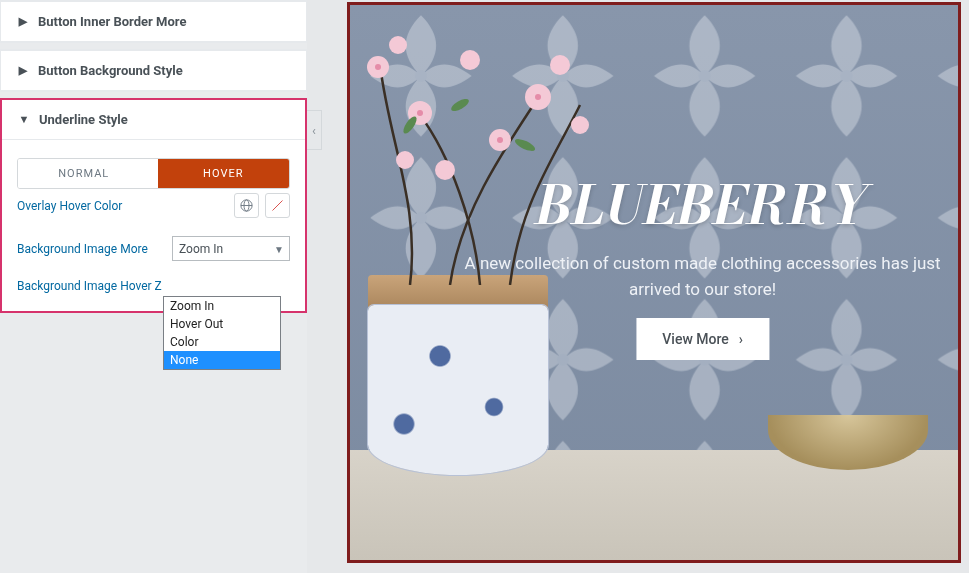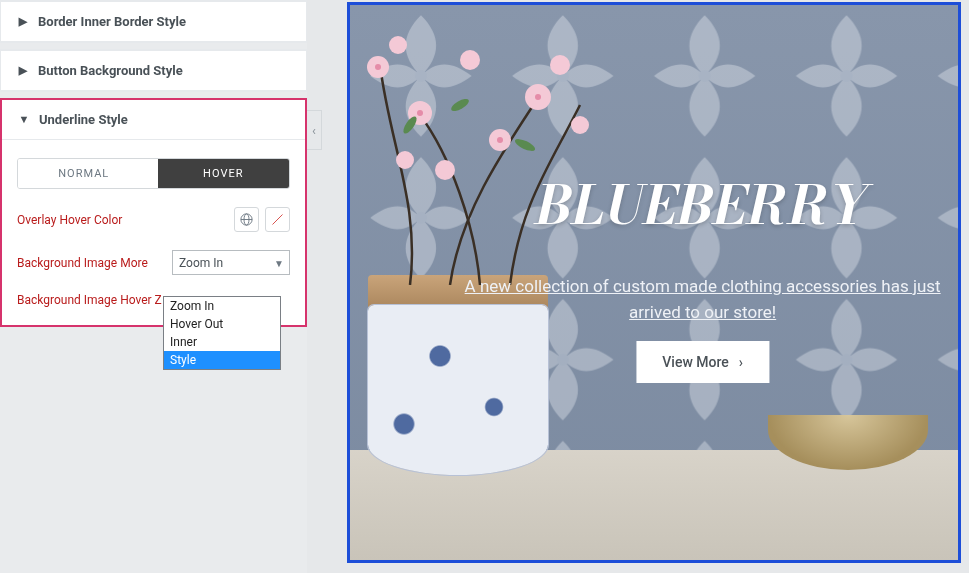--- a/index.html
+++ b/index.html
@@ -5,58 +5,58 @@
   * { box-sizing: border-box; margin: 0; padding: 0; }
   html, body { width: 969px; height: 573px; font-family: -apple-system, "Segoe UI", Roboto, Arial, sans-serif; font-size: 13px; color: #495157; background:#e6e8ea; overflow:hidden; }
   .app { display:flex; width:100%; height:100%; }
   .sidebar { width:307px; background:#e9ebed; position:relative; }
   .panel { background:#ffffff; border:1px solid #e6e9ec; }
   .acc { display:flex; align-items:center; padding:12px 15px; font-weight:700; font-size:13px; color:#495157; cursor:pointer; background:#fff; border-top:1px solid #e6e9ec; border-bottom:1px solid #e6e9ec; }
   .acc .caret { width:14px; display:inline-flex; justify-content:center; margin-right:8px; color:#495157; font-size:11px;}
   .spaced { margin-top:6px; }
   .panel-body { padding:18px 15px 18px 15px; background:#fff; position:relative; }
   .highlight-wrap { border:2px solid #d6336c; }
-  .tabbar { display:flex; border:1px solid #d4d8db; border-radius:3px; overflow:hidden; margin-bottom:18px;gap:8px;}
+  .tabbar { display:flex; border:1px solid #d4d8db; border-radius:3px; overflow:hidden; margin-bottom:4px;gap:8px;}
   .tabbar .tab { flex:1; text-align:center; padding:8px 0; font-size:11px; letter-spacing:1px; text-transform:uppercase; color:#6d7882; background:#fff; cursor:pointer;}
-  .tabbar .tab.active { background:#404040; color:#ffffff; }
+  .tabbar .tab.active { background:#c2410c; color:#ffffff; }
   .row { display:flex; align-items:center; justify-content:space-between; margin-bottom:18px; }
-  .row .label { font-size:12px; color:#b91c1c; }
+  .row .label { font-size:12px; color:#0369a1; }
   .color-ctl { display:flex; gap:6px; }
   .color-ctl .sq { width:25px; height:25px; border:1px solid #d4d8db; border-radius:3px; display:flex; align-items:center; justify-content:center; background:#fff; color:#6d7882; cursor:pointer;}
   .sq svg { width:15px; height:15px; }
   .sel { width:118px; height:25px; border:1px solid #b7bcc0; background:#fff; padding:0 20px 0 6px; font-size:12px; color:#495157; position:relative; cursor:pointer; display:flex; align-items:center;}
   .sel .arrow { position:absolute; right:5px; top:50%; transform:translateY(-50%); color:#6d7882; font-size:10px;}
   .dropdown { position:absolute; left:161px; top:156px; width:118px; background:#fff; border:1px solid #7a7f85; z-index:5; }
   .dropdown .opt { padding:2px 6px; font-size:12px; color:#222; cursor:pointer; }
   .dropdown .opt.selected { background:#1e90ff; color:#fff; }
   .collapse-tab { position:absolute; left:307px; top:110px; width:15px; height:40px; background:#e6e8ea; border:1px solid #d4d8db; display:flex; align-items:center; justify-content:center; cursor:pointer; border-left:none; color:#8a9299; z-index:2;}
   .preview { flex:1; margin-left:40px; position:relative; }
-  .preview-frame { position:absolute; top:2px; left:0; right:8px; bottom:10px; border:3px solid #1d4ed8; background:#ef4444; overflow:hidden;padding-left:8px;}
+  .preview-frame { position:absolute; top:2px; left:0; right:8px; bottom:10px; border:3px solid #7f1d1d; background:#ef4444; overflow:hidden;padding-left:8px;}
   .wall { position:absolute; inset:0; background:linear-gradient(#8896ab,#7b8aa0); }
   .floral { position:absolute; inset:0; opacity:.38; }
   .tabletop { position:absolute; left:0; right:0; bottom:0; height:110px; background:linear-gradient(#d8d3c9,#c9c4b9);}
   .vase { position:absolute; left:18px; bottom:85px; width:180px; height:170px; border-radius:6px 6px 50% 50% / 6px 6px 18% 18%; background:radial-gradient(circle at 40% 30%, #4f6aa0 0 6%, transparent 7%), radial-gradient(circle at 70% 60%, #4f6aa0 0 5%, transparent 6%), radial-gradient(circle at 20% 70%, #4f6aa0 0 5%, transparent 6%), #e9edf4; outline:1px solid #b7c1d6;}
   .vase-band { position:absolute; left:18px; bottom:250px; width:180px; height:35px; background:linear-gradient(#c9a47a,#a9855c); border-radius:4px;}
   .branches { position:absolute; left:0; top:0; width:260px; height:280px; pointer-events:none;}
   .bowl { position:absolute; right:30px; bottom:90px; width:160px; height:55px; background:radial-gradient(ellipse at 50% 0%, #d7c69b, #a68f5c 70%); border-radius:0 0 80px 80px / 0 0 40px 40px;}
   .hero-text { position:absolute; top:160px; left:50%; transform:translateX(-40%); text-align:center; color:#fff; width:80%;}
   .hero-title { font-family:"Bodoni Moda", "Times New Roman", serif; font-style:italic; font-weight:700; font-size:52px; letter-spacing:1px; text-shadow:0 2px 4px rgba(0,0,0,.2);}
-  .hero-sub { margin-top:29px; font-size:17px; line-height:1.5; color:#eef1f6;text-decoration:underline;}
+  .hero-sub { margin-top:6px; font-size:17px; line-height:1.5; color:#eef1f6;}
   .hero-btn { display:inline-flex; align-items:flex-start; gap:10px; background:#fff; color:#4a5157; padding:13px 26px; margin-top:16px; font-size:14px; font-weight:500; cursor:pointer;}
   .hero-btn .chev { font-size:14px; color:#4a5157;}
 </style>
 </head>
 <body>
 
 <div class="app">
   <div class="sidebar">
     <div class="panel">
       <div class="acc">
         <span class="caret">▶</span>
-        <span>Border Inner Border Style</span>
+        <span>Button Inner Border More</span>
       </div>
     </div>
     <div class="panel spaced">
       <div class="acc">
         <span class="caret">▶</span>
         <span>Button Background Style</span>
       </div>
     </div>
 
     <div class="highlight-wrap spaced">
@@ -96,22 +96,22 @@
           </div>
         </div>
 
         <div class="row" style="margin-bottom:0;">
           <div class="label">Background Image Hover Z</div>
         </div>
 
         <div class="dropdown">
           <div class="opt">Zoom In</div>
           <div class="opt">Hover Out</div>
-          <div class="opt">Inner</div>
-          <div class="opt selected">Style</div>
+          <div class="opt">Color</div>
+          <div class="opt selected">None</div>
         </div>
       </div>
     </div>
   </div>
 
   <div class="collapse-tab">
     <span>‹</span>
   </div>
 
   <div class="preview">

